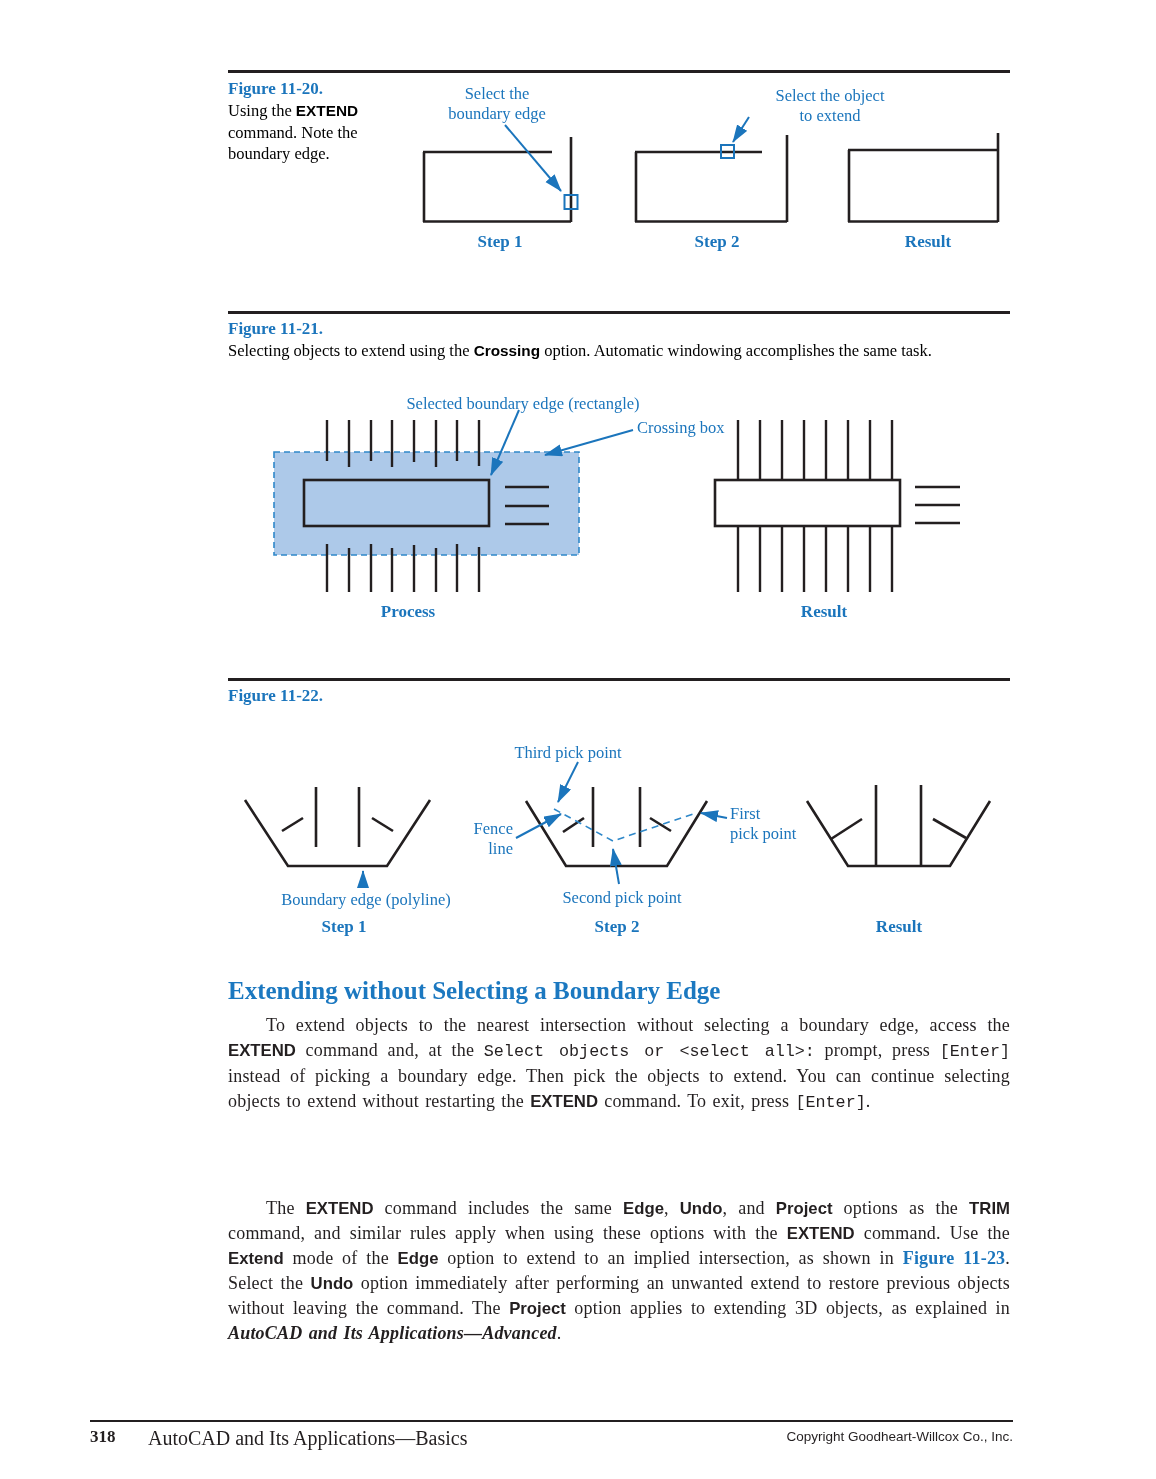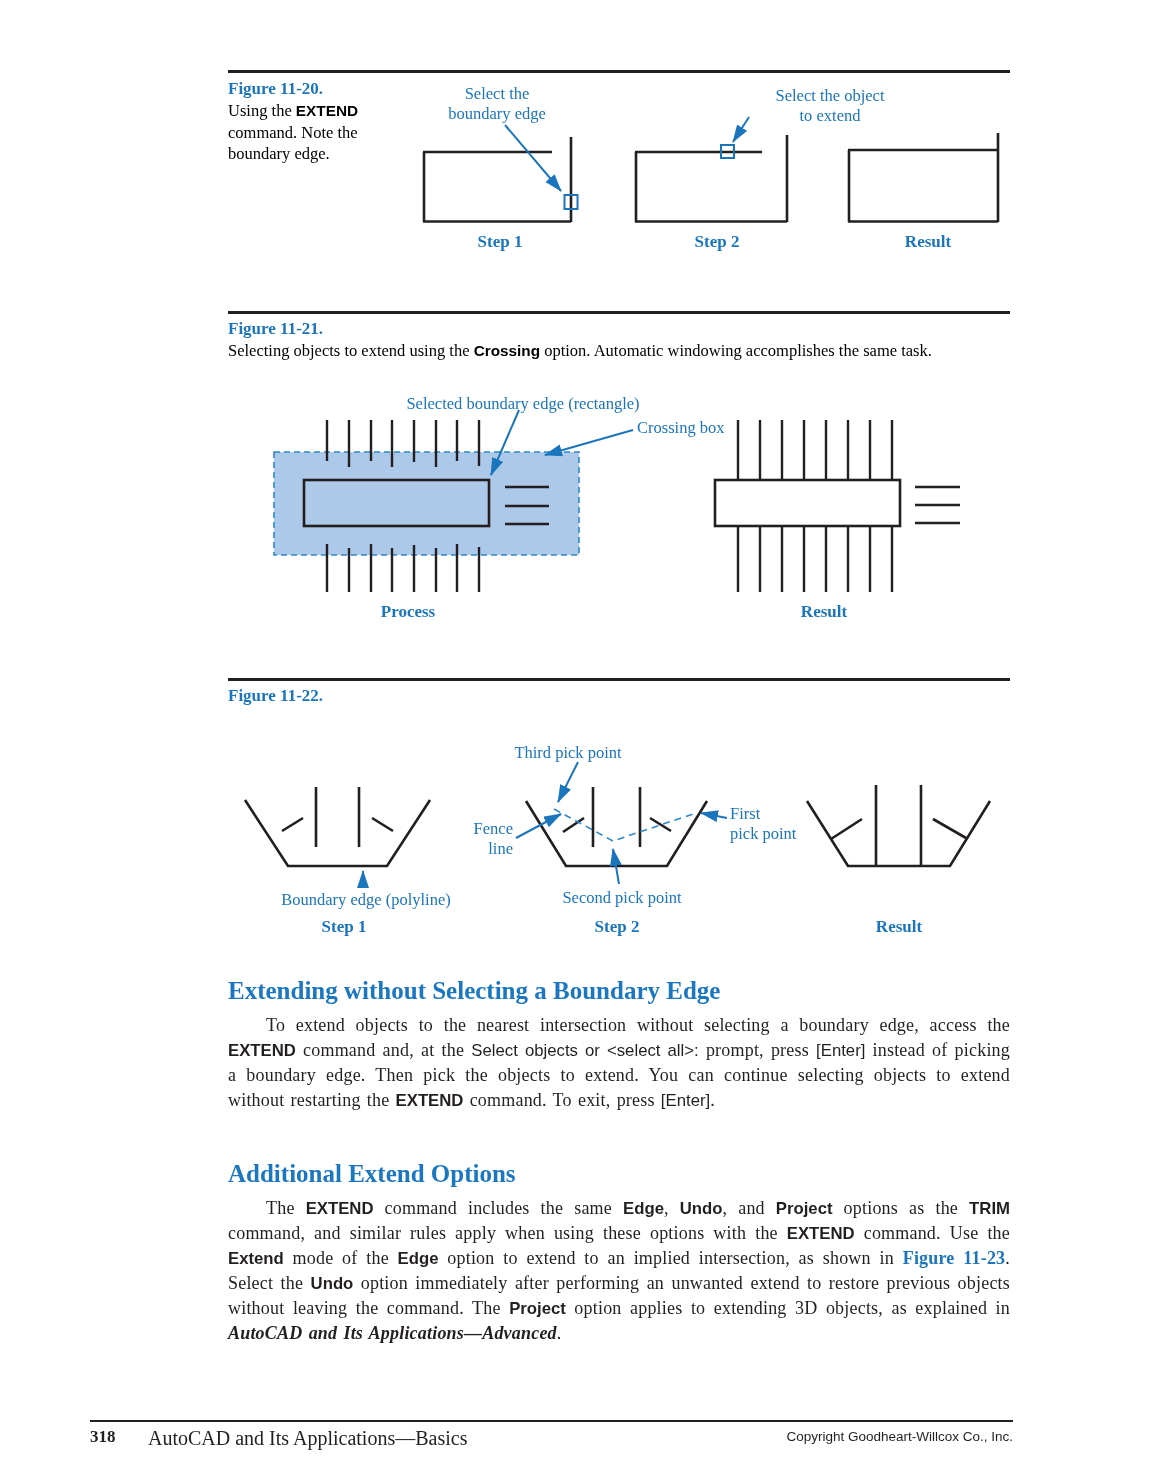--- a/index.html
+++ b/index.html
@@ -30,21 +30,21 @@
   .section-heading {
     position:absolute; color:#1b78c0; font-weight:bold; font-size:25px;
     white-space:nowrap;
   }
   .body-para {
     position:absolute; width:782px; left:228px;
     font-size:18px; line-height:25px; text-align:justify;
     text-indent:38px; letter-spacing:0.2px; word-spacing:1.5px;
   }
   .run-cmdb { font-family:"Liberation Sans", sans-serif; font-weight:bold; font-size:0.93em; letter-spacing:0; }
-  .run-cmd  { font-family:Liberation Sans, sans-serif; font-size:0.93em; letter-spacing:0; }
+  .run-cmd  { font-family:Liberation Mono, monospace; font-size:0.93em; letter-spacing:0; }
   .run-figref { color:#1b75bc; font-weight:bold; }
   .run-bi { font-style:italic; font-weight:bold; }
   .footer-rule { position:absolute; background:#231f20; height:2px; }
   .footer-page { position:absolute; font-weight:bold; font-size:17px; }
   .footer-book { position:absolute; font-size:20px; }
   .footer-copy {
     position:absolute; font-family:"Liberation Sans", sans-serif;
     font-size:13.5px; text-align:right;
   }
   svg.diagram-layer { position:absolute; left:0; top:0; }
@@ -197,21 +197,20 @@
 pick point</div>
   <div class="diagram-label" style="left:622px; top:888px; white-space:nowrap;">Second pick point</div>
   <div class="diagram-label" style="left:366px; top:890px; white-space:nowrap;">Boundary edge (polyline)</div>
   <div class="step-label" style="left:344px; top:917px;">Step 1</div>
   <div class="step-label" style="left:617px; top:917px;">Step 2</div>
   <div class="step-label" style="left:899px; top:917px;">Result</div>
 
   <div class="section-heading" style="left:228px; top:977px;">Extending without Selecting a Boundary Edge</div>
   <div class="body-para" style="top:1013px;"><span class="run-serif">To extend objects to the nearest intersection without selecting a boundary edge, access the </span><span class="run-cmdb">EXTEND</span><span class="run-serif"> command and, at the </span><span class="run-cmd">Select objects or &lt;select all&gt;:</span><span class="run-serif"> prompt, press </span><span class="run-cmd">[Enter]</span><span class="run-serif"> instead of picking a boundary edge. Then pick the objects to extend. You can continue selecting objects to extend without restarting the </span><span class="run-cmdb">EXTEND</span><span class="run-serif"> command. To exit, press </span><span class="run-cmd">[Enter]</span><span class="run-serif">.</span></div>
 
-  <div class="section-heading" style="left:228px; top:1160px;">Additional Extend Options</div>
   <div class="body-para" style="top:1196px;"><span class="run-serif">The </span><span class="run-cmdb">EXTEND</span><span class="run-serif"> command includes the same </span><span class="run-cmdb">Edge</span><span class="run-serif">, </span><span class="run-cmdb">Undo</span><span class="run-serif">, and </span><span class="run-cmdb">Project</span><span class="run-serif"> options as the </span><span class="run-cmdb">TRIM</span><span class="run-serif"> command, and similar rules apply when using these options with the </span><span class="run-cmdb">EXTEND</span><span class="run-serif"> command. Use the </span><span class="run-cmdb">Extend</span><span class="run-serif"> mode of the </span><span class="run-cmdb">Edge</span><span class="run-serif"> option to extend to an implied intersection, as shown in </span><span class="run-figref">Figure 11-23</span><span class="run-serif">. Select the </span><span class="run-cmdb">Undo</span><span class="run-serif"> option immediately after performing an unwanted extend to restore previous objects without leaving the command. The </span><span class="run-cmdb">Project</span><span class="run-serif"> option applies to extending 3D objects, as explained in </span><span class="run-bi">AutoCAD and Its Applications—Advanced</span><span class="run-serif">.</span></div>
 
   <div class="footer-rule" style="left:90px; top:1420px; width:923px;"></div>
   <div class="footer-page" style="left:90px; top:1427px;">318</div>
   <div class="footer-book" style="left:148px; top:1427px;">AutoCAD and Its Applications—Basics</div>
   <div class="footer-copy" style="left:713px; top:1429px; width:300px;">Copyright Goodheart-Willcox Co., Inc.</div>
 
 </div>
 
 </body></html>

